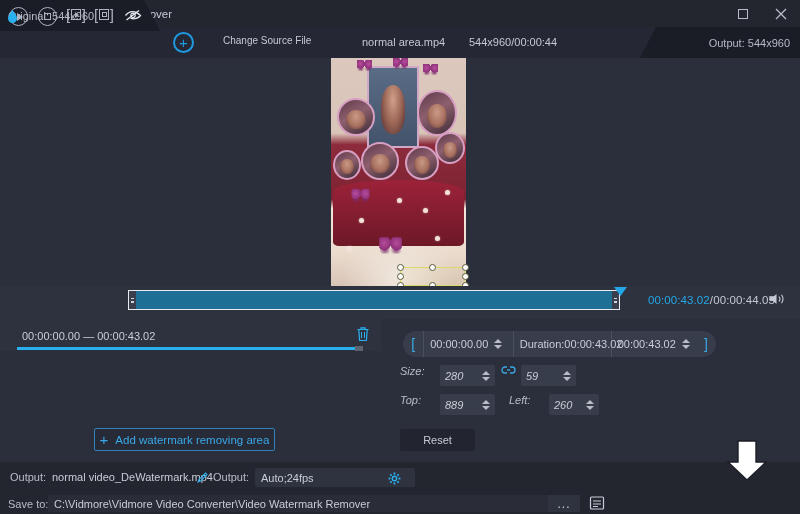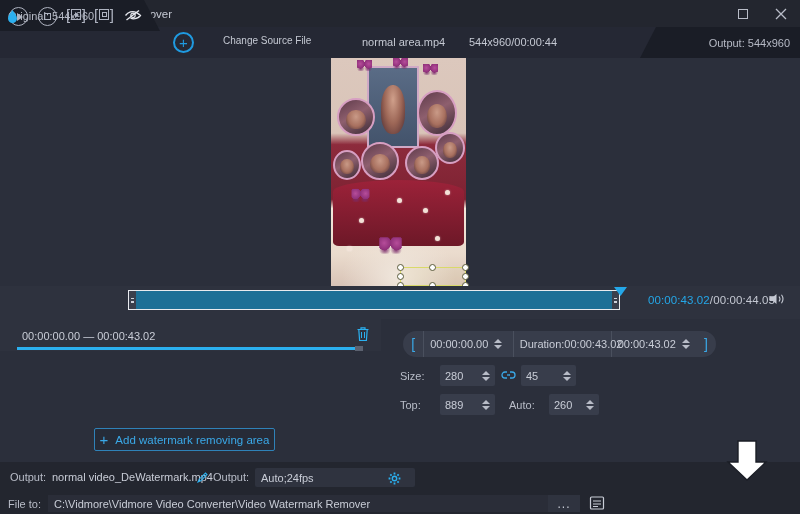--- a/index.html
+++ b/index.html
@@ -218,21 +218,21 @@
     padding: 0 6px; font-size: 11px; color: #c9cdd7;
   }
   .spinner {
     display: inline-flex; flex-direction: column; gap: 2px; margin-left: 6px;
   }
   .spinner .up, .spinner .dn { width: 0; height: 0; border-left: 4px solid transparent;
     border-right: 4px solid transparent; }
   .spinner .up { border-bottom: 4px solid #b8bcc7; }
   .spinner .dn { border-top: 4px solid #b8bcc7; }
 
-  .frow { position: absolute; display: flex; align-items: center; font-size: 11px; color: #b9bdc8; }
+  .frow { position: absolute; display: flex; font-size: 11px; color: #b9bdc8; font-style: italic; }
   .fieldbox {
     height: 21px; background: #383d4b; border-radius: 2px; display: flex;
     align-items: center; padding: 0 5px; color: #c9cdd7; font-size: 11px;
   }
   .reset-btn {
     position: absolute; left: 400px; top: 429px; width: 75px; height: 22px;
     background: #22252f; border-radius: 2px; display: flex; align-items: center;
     justify-content: center; font-size: 11px; color: #c6cad4;
   }
 
@@ -447,47 +447,48 @@
         </span>
     </span>
     <span style="width:26px; text-align:center; color:#3aa9e8;">
       <svg width="15" height="10" viewBox="0 0 15 10">
         <path d="M6 5 H9" stroke="#3aa9e8" stroke-width="1.3"></path>
         <path d="M6 2 H4 A3 3 0 0 0 4 8 H6" stroke="#3aa9e8" stroke-width="1.3" fill="none"></path>
         <path d="M9 2 H11 A3 3 0 0 1 11 8 H9" stroke="#3aa9e8" stroke-width="1.3" fill="none"></path>
       </svg>
     </span>
     <span class="fieldbox" style="width:55px;">
-      <span>45</span>
+      <span>59</span>
       <span class="spinner" style="margin-left:auto;">
           <span class="up"></span>
           <span class="dn"></span>
         </span>
     </span>
   </div>
 
   <div class="frow" style="left:400px; top:394px;">
     <span class="lbl" style="width:40px;">Top:</span>
     <span class="fieldbox" style="width:55px;">
       <span>889</span>
       <span class="spinner" style="margin-left:auto;">
           <span class="up"></span>
           <span class="dn"></span>
         </span>
     </span>
-    <span class="lbl" style="width:40px; margin-left:14px;">Auto:</span>
+    <span class="lbl" style="width:40px; margin-left:14px;">Left:</span>
     <span class="fieldbox" style="width:50px;">
       <span>260</span>
       <span class="spinner" style="margin-left:auto;">
           <span class="up"></span>
           <span class="dn"></span>
         </span>
     </span>
   </div>
 
+  <div class="reset-btn">Reset</div>
 
   <div class="out-bar"></div>
   <span class="lbl" style="position:absolute; left:10px; top:471px;">Output:</span>
   <span class="outname">normal video_DeWatermark.mp4</span>
   <span class="pencil">
     <svg width="13" height="13" viewBox="0 0 13 13">
       <path d="M2 11 L3.2 8.2 L9.5 2 L11 3.5 L4.8 9.8 Z" stroke="#2bb0ef" stroke-width="1.1" fill="none"></path>
     </svg>
   </span>
   <span class="lbl" style="position:absolute; left:213px; top:471px;">Output:</span>
@@ -498,21 +499,21 @@
     <svg width="13" height="13" viewBox="0 0 13 13">
       <circle cx="6.5" cy="6.5" r="2.2" fill="none" stroke="#2bb0ef" stroke-width="1.4"></circle>
       <g stroke="#2bb0ef" stroke-width="1.8">
         <path d="M6.5 0.6 V2.4 M6.5 10.6 V12.4 M0.6 6.5 H2.4 M10.6 6.5 H12.4"></path>
         <path d="M2.3 2.3 L3.6 3.6 M9.4 9.4 L10.7 10.7 M10.7 2.3 L9.4 3.6 M3.6 9.4 L2.3 10.7"></path>
       </g>
     </svg>
   </span>
 
   <div class="bot-bar"></div>
-  <span class="lbl" style="position:absolute; left:8px; top:498px;">File to:</span>
+  <span class="lbl" style="position:absolute; left:8px; top:498px;">Save to:</span>
   <div class="path-box">
     <span>C:\Vidmore\Vidmore Video Converter\Video Watermark Remover</span>
   </div>
   <div class="dots-btn">...</div>
   <div class="folder-btn">
     <svg width="18" height="18" viewBox="0 0 18 18">
       <rect x="2.5" y="3" width="13" height="12" rx="1" fill="none" stroke="#c9cdd7" stroke-width="1.2"></rect>
       <path d="M5 7 H13 M5 10 H13 M5 12.5 H10" stroke="#c9cdd7" stroke-width="1.1"></path>
     </svg>
   </div>

